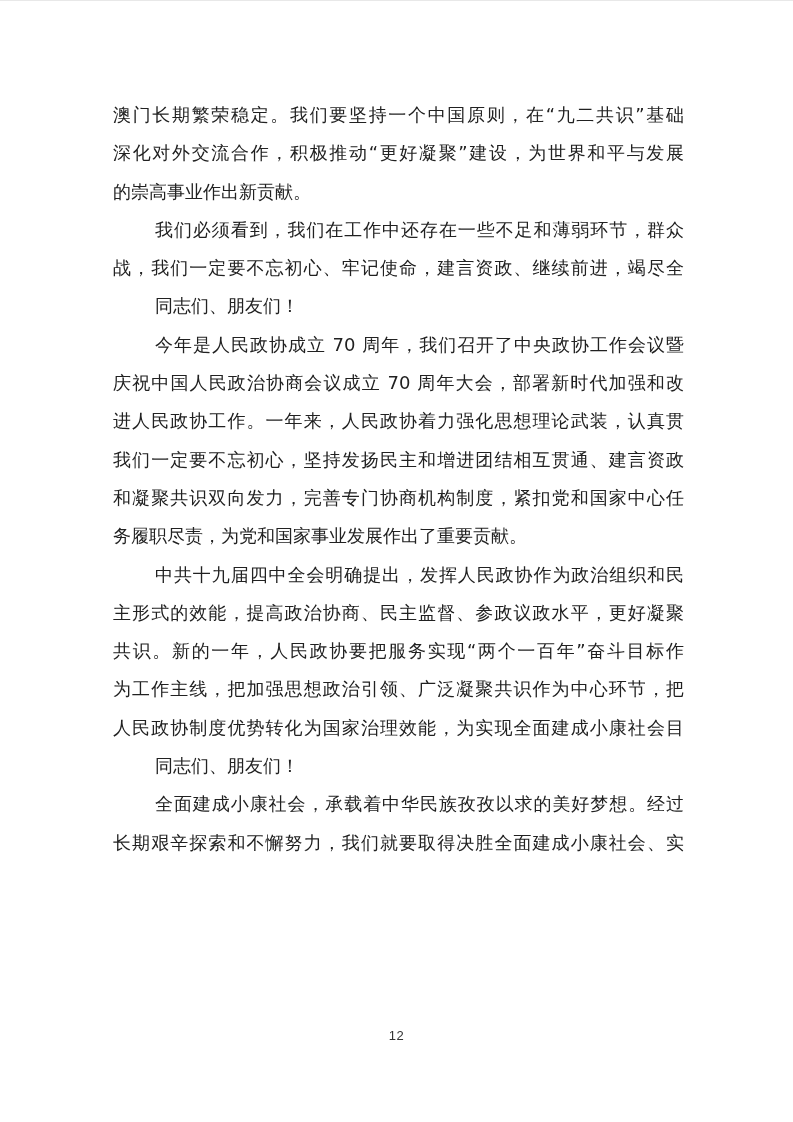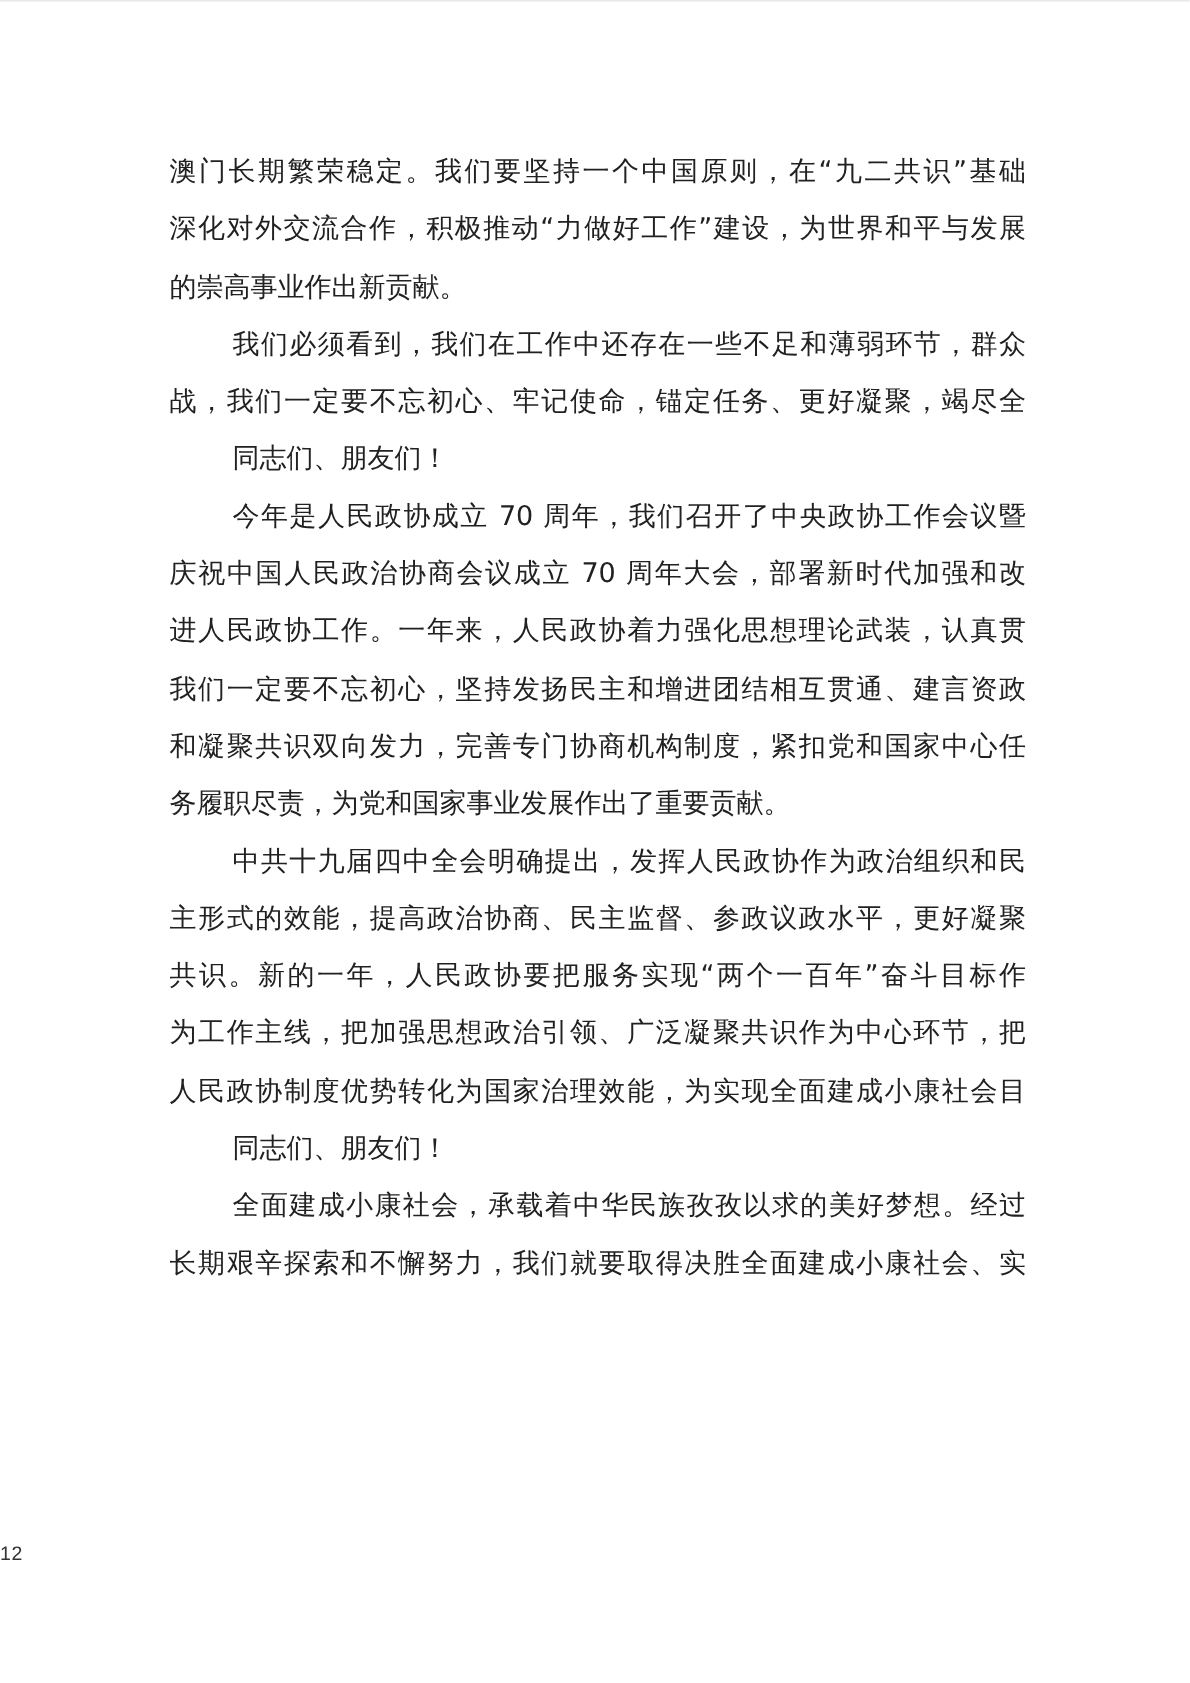--- a/index.html
+++ b/index.html
@@ -45,38 +45,39 @@
     text-indent: 42px;
   }
   .line.para-end {
     text-align-last: left;
   }
   .page-footer {
     position: absolute;
     left: 0;
     top: 1024px;
     width: 793px;
+    text-align: center;
   }
   .page-number {
     font-family: "Liberation Sans", sans-serif;
     font-size: 13px;
     color: #333333;
     letter-spacing: 0.5px;
   }
 </style>
 </head>
 <body>
 
 <div class="page">
   <div class="text-block">
       <div class="line">澳门长期繁荣稳定。我们要坚持一个中国原则，在“九二共识”基础</div>
-      <div class="line">深化对外交流合作，积极推动“力做好工作”建设，为世界和平与发展</div>
+      <div class="line">深化对外交流合作，积极推动“更好凝聚”建设，为世界和平与发展</div>
       <div class="line para-end">的崇高事业作出新贡献。</div>
       <div class="line indent">我们必须看到，我们在工作中还存在一些不足和薄弱环节，群众</div>
-      <div class="line">战，我们一定要不忘初心、牢记使命，锚定任务、更好凝聚，竭尽全</div>
+      <div class="line">战，我们一定要不忘初心、牢记使命，建言资政、继续前进，竭尽全</div>
       <div class="line indent para-end">同志们、朋友们！</div>
       <div class="line indent">今年是人民政协成立 70 周年，我们召开了中央政协工作会议暨</div>
       <div class="line">庆祝中国人民政治协商会议成立 70 周年大会，部署新时代加强和改</div>
       <div class="line">进人民政协工作。一年来，人民政协着力强化思想理论武装，认真贯</div>
       <div class="line">我们一定要不忘初心，坚持发扬民主和增进团结相互贯通、建言资政</div>
       <div class="line">和凝聚共识双向发力，完善专门协商机构制度，紧扣党和国家中心任</div>
       <div class="line para-end">务履职尽责，为党和国家事业发展作出了重要贡献。</div>
       <div class="line indent">中共十九届四中全会明确提出，发挥人民政协作为政治组织和民</div>
       <div class="line">主形式的效能，提高政治协商、民主监督、参政议政水平，更好凝聚</div>
       <div class="line">共识。新的一年，人民政协要把服务实现“两个一百年”奋斗目标作</div>

